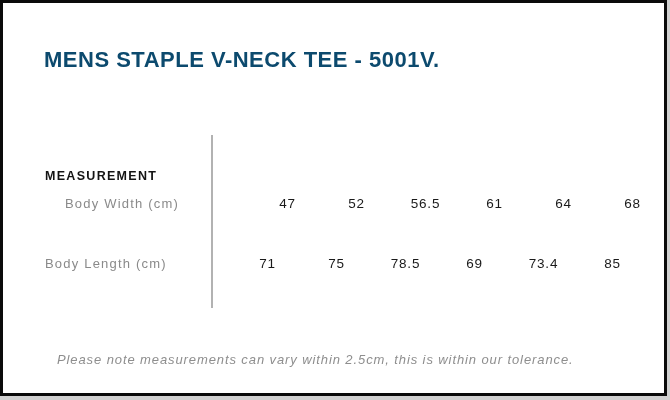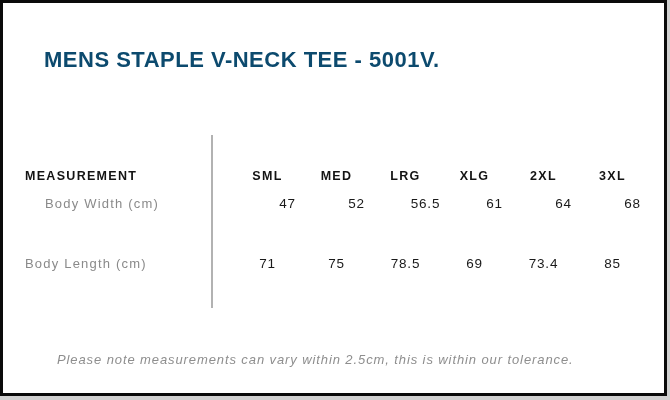--- a/index.html
+++ b/index.html
@@ -55,21 +55,21 @@
     line-height: 22px;
     display: flex;
     align-items: center;
   }
   .t-row.header-row { top: 30px; }
   .t-row.row-1 { top: 58px; margin-left: 20px; }
   .t-row.row-2 { top: 118px; }
   .label-cell {
     width: 208px;
     box-sizing: border-box;
-    padding-left: 22px;
+    padding-left: 42px;
     font-size: 13px;
     letter-spacing: 1.2px;
     color: #8a8a8a;
     white-space: nowrap;
   }
   .label-cell.hdr {
     font-size: 12.5px;
     font-weight: bold;
     letter-spacing: 1.3px;
     color: #141414;
@@ -109,28 +109,20 @@
 
 <div class="frame">
 
   <h1 class="page-title">MENS STAPLE V-NECK TEE - 5001V.</h1>
 
   <div class="table-area">
     <div class="table-divider"></div>
 
     <div class="t-row header-row">
       <div class="label-cell hdr">MEASUREMENT</div>
-      <div class="size-cols">
-        <div class="size-cell hdr">SML</div>
-        <div class="size-cell hdr">MED</div>
-        <div class="size-cell hdr">LRG</div>
-        <div class="size-cell hdr">XLG</div>
-        <div class="size-cell hdr">2XL</div>
-        <div class="size-cell hdr">3XL</div>
-      </div>
     </div>
 
     <div class="t-row row-1">
       <div class="label-cell">Body Width (cm)</div>
       <div class="size-cols">
         <div class="size-cell">47</div>
         <div class="size-cell">52</div>
         <div class="size-cell">56.5</div>
         <div class="size-cell">61</div>
         <div class="size-cell">64</div>

